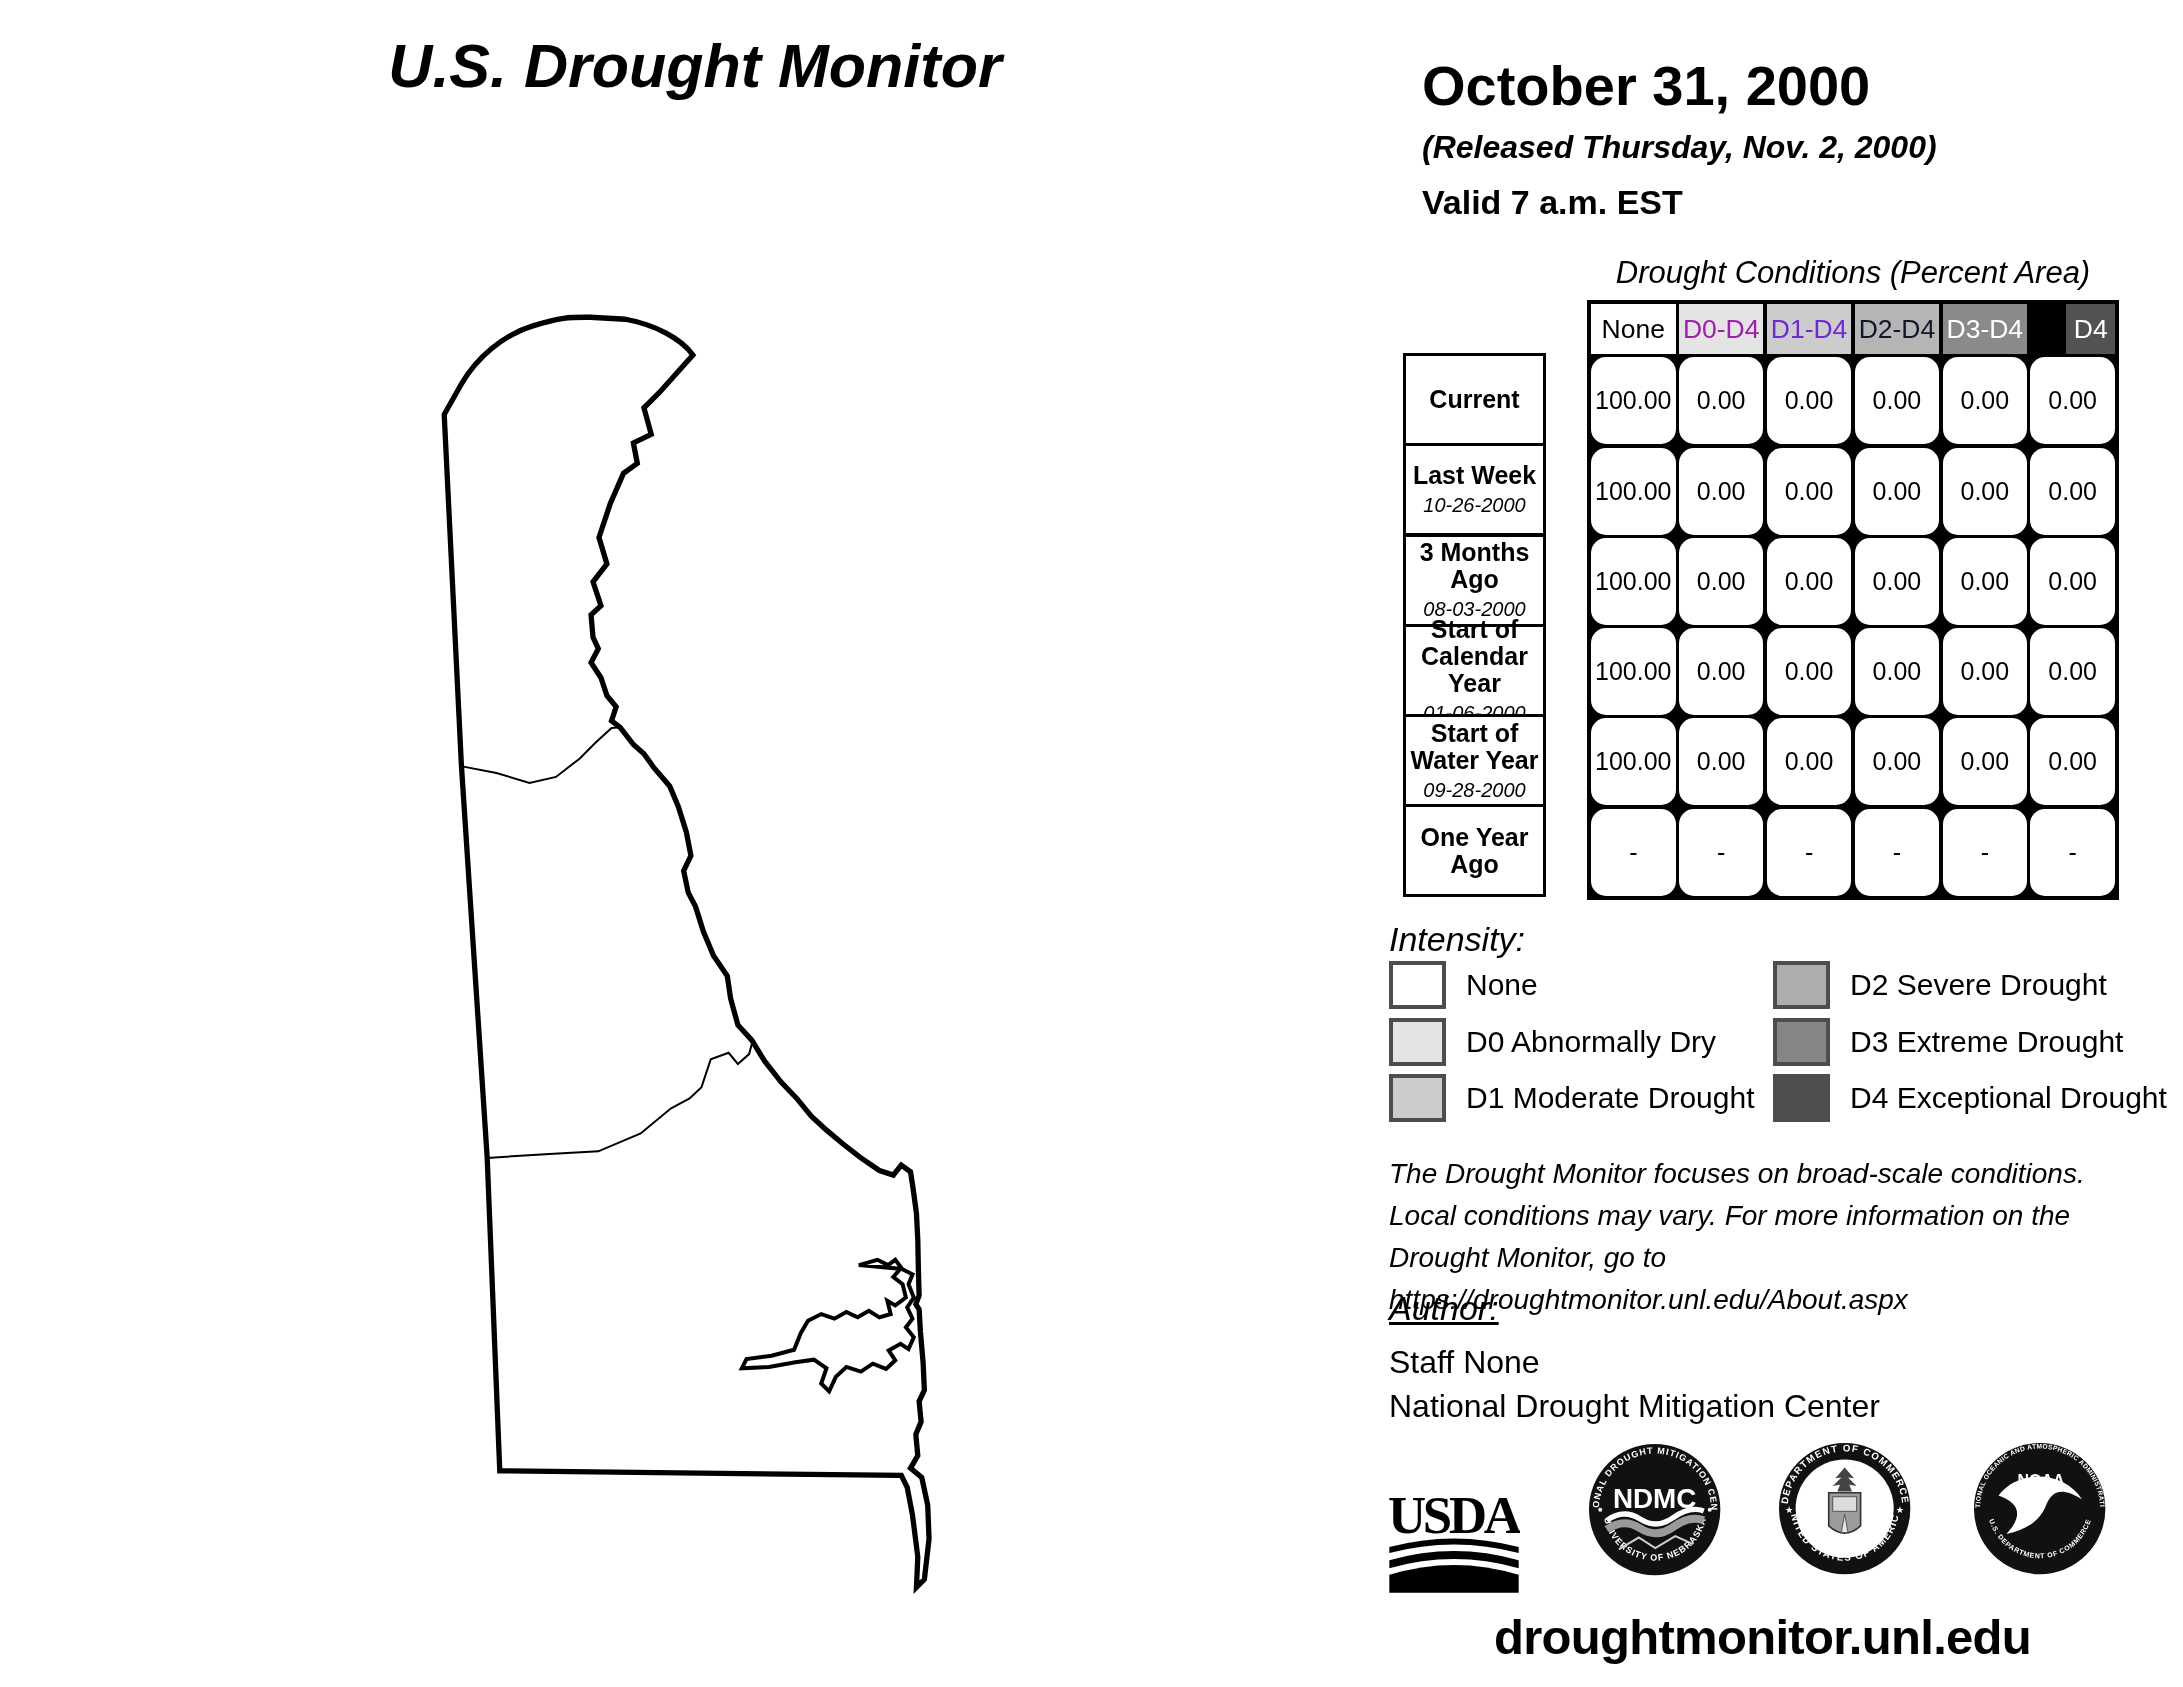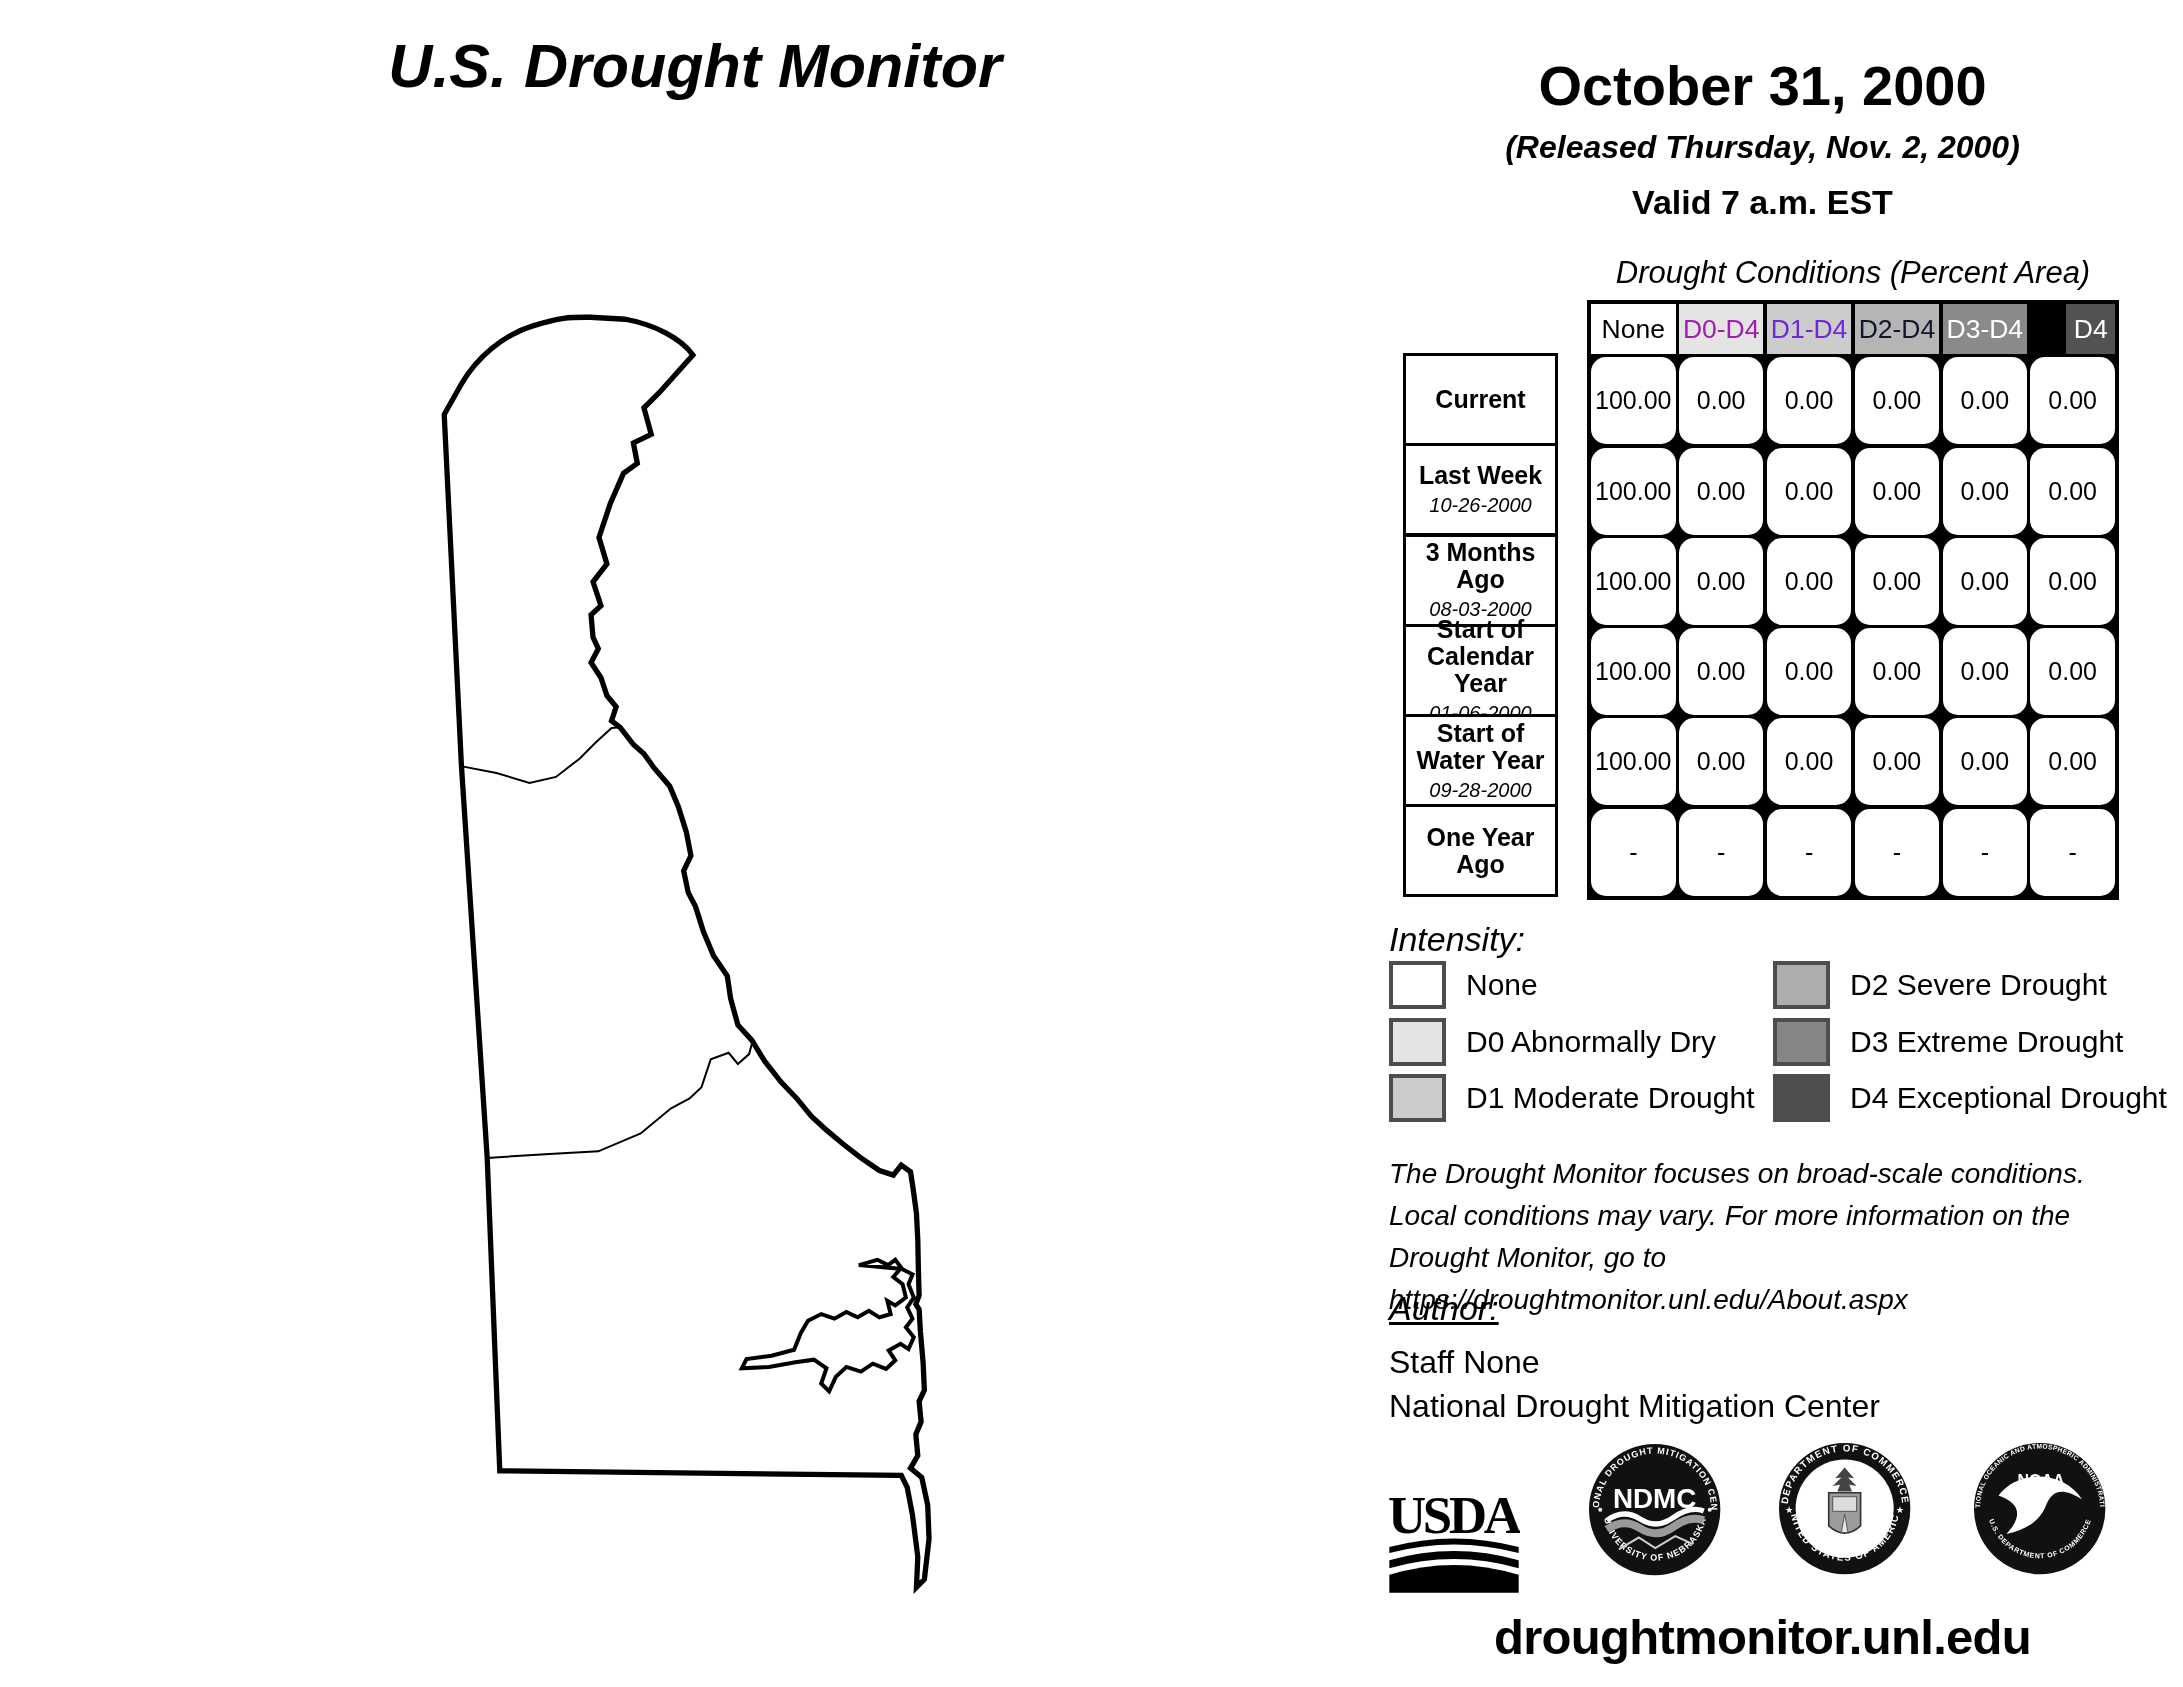--- a/index.html
+++ b/index.html
@@ -4,29 +4,29 @@
 <style>
   html,body{margin:0;padding:0;background:#fff;}
   .page{position:relative;width:2183px;height:1687px;background:#ffffff;overflow:hidden;
         font-family:"Liberation Sans", sans-serif;color:#000;}
 
   
   .title-block{position:absolute;left:232px;top:36px;width:926px;text-align:center;}
   .title-main{font-size:61px;font-weight:bold;font-style:italic;line-height:1.0;}
   .title-region{font-size:81px;font-weight:bold;line-height:1.05;margin-top:12px;letter-spacing:-1.3px;}
 
-  .date-block{position:absolute;left:1422px;top:58px;width:681px;text-align:center;}
+  .date-block{position:absolute;left:1422px;top:58px;width:681px;text-align:left;}
   .date-main{font-size:56px;font-weight:bold;line-height:1.0;}
   .date-released{font-size:32px;font-weight:bold;font-style:italic;margin-top:14.6px;}
   .date-valid{font-size:34px;font-weight:bold;margin-top:17px;}
 
   
   .table-caption{position:absolute;left:1587px;top:255px;width:532px;text-align:center;
                  font-style:italic;font-size:31px;}
-  .label-col{position:absolute;left:1403px;top:353px;width:155px;box-sizing:border-box;
+  .label-col{position:absolute;left:1403px;top:353px;width:143px;box-sizing:border-box;
              border:3.3px solid #000;background:#000;display:grid;grid-template-rows:repeat(6,87px);gap:3.3px;}
   .label-cell{background:#fff;display:flex;flex-direction:column;align-items:center;justify-content:center;
               text-align:center;padding:0 2.6px;}
   .row-label{font-size:25px;font-weight:bold;line-height:1.08;}
   .row-date{font-size:20px;font-style:italic;margin-top:5.3px;}
   .row-date:empty{display:none;}
 
   .data-grid{position:absolute;left:1587px;top:300px;width:532px;box-sizing:border-box;
              border:4px solid #000;background:#000;display:grid;
              grid-template-columns:repeat(6,1fr);grid-template-rows:50px repeat(6,87px);gap:3.3px;}

